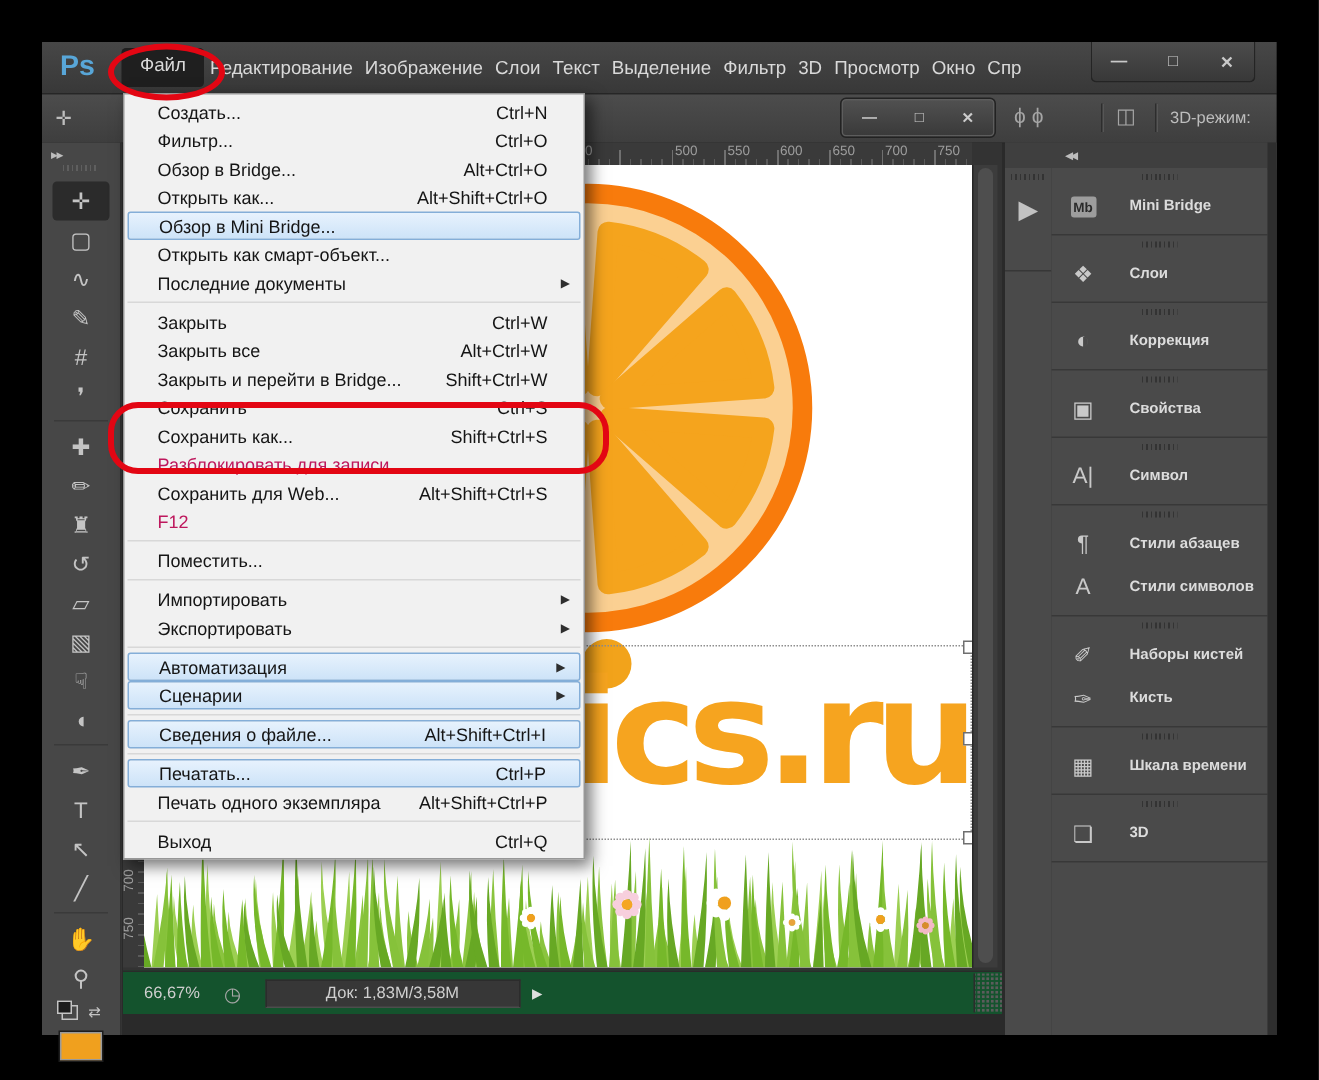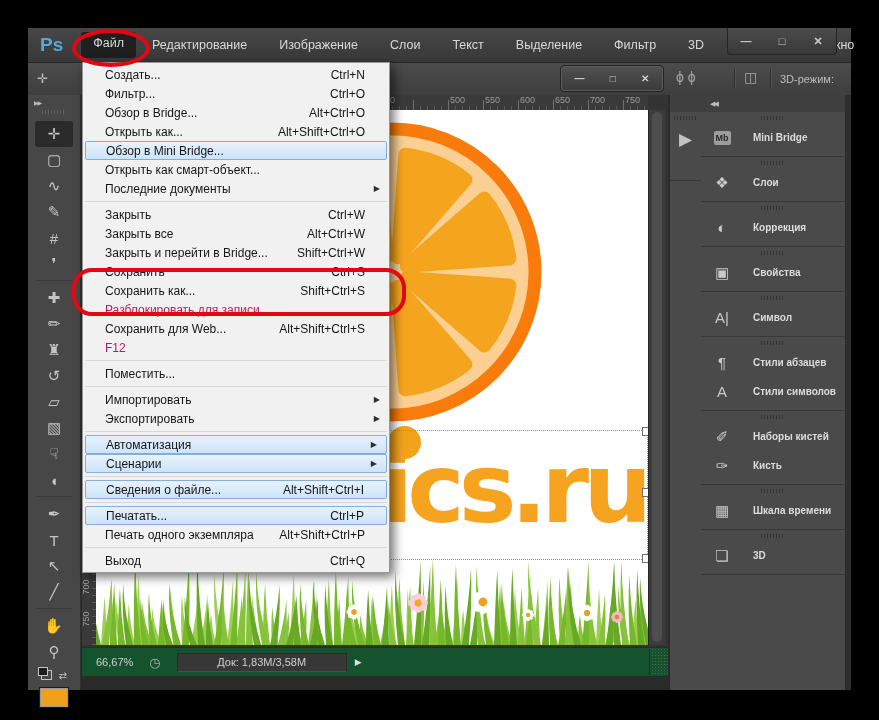--- a/index.html
+++ b/index.html
@@ -3,21 +3,21 @@
 <meta charset="utf-8">
 <style>
   html,body{margin:0;padding:0}
   body{width:879px;height:720px;background:#000;font-family:"Liberation Sans",sans-serif;overflow:hidden;position:relative}
   .app{position:absolute;left:28px;top:28px;width:823px;height:662px;background:#2a2a2a}
 
   
   .titlebar{position:absolute;left:0;top:0;width:100%;height:34px;background:linear-gradient(#474747,#383838);border-bottom:1px solid #262626;display:flex;align-items:center}
   .ps-logo{color:#58a6d8;font-weight:bold;font-size:19px;margin-left:12px;letter-spacing:0}
   .menus{display:flex;margin-left:18px}
-  .menu-item{color:#d9d9d9;font-size:12.5px;padding:6px 16px;white-space:nowrap}
+  .menu-item{color:#d9d9d9;font-size:12.5px;padding:6px 4px;white-space:nowrap}
   .menu-item.active{background:#1f1f1f;border-radius:3px;padding:4px 12px}
   .win-controls{position:absolute;right:14px;top:0;width:108px;height:26px;background:linear-gradient(#4c4c4c,#383838);border:1px solid #242424;border-top:none;border-radius:0 0 4px 4px;display:flex;align-items:center;justify-content:space-around;z-index:5}
   .win-btn{color:#c9c9c9;font-size:11px;width:30px;text-align:center;font-weight:bold}
 
   
   .optionsbar{position:absolute;left:0;top:35px;width:100%;height:32px;background:linear-gradient(#4c4c4c,#3e3e3e);border-bottom:1px solid #282828}
   .opt-move{position:absolute;left:9px;top:8px;color:#bdbdbd;font-size:13px}
   .doc-controls{position:absolute;left:533px;top:3px;width:100px;height:23px;background:linear-gradient(#505050,#3a3a3a);border:1px solid #5d5d5d;outline:1px solid #222;border-radius:3px;display:flex;align-items:center;justify-content:space-around}
   .doc-btn{color:#cccccc;font-size:10px;font-weight:bold}
   .opt3d{position:absolute;top:6px;color:#a5a5a5;font-size:14px;letter-spacing:4px}

